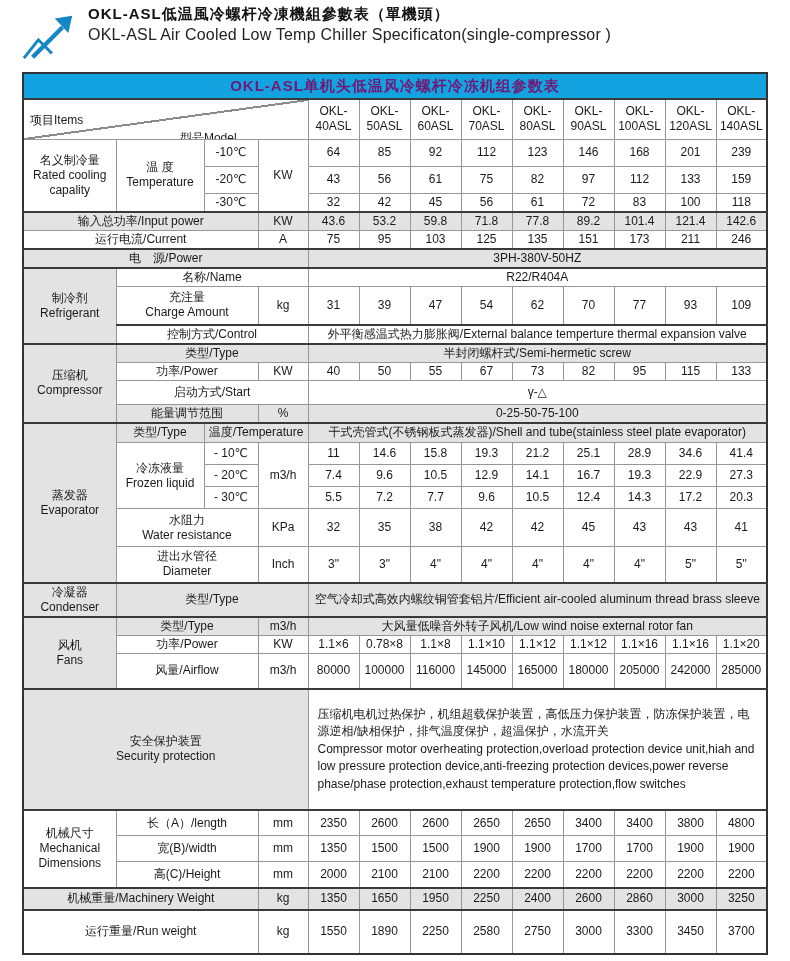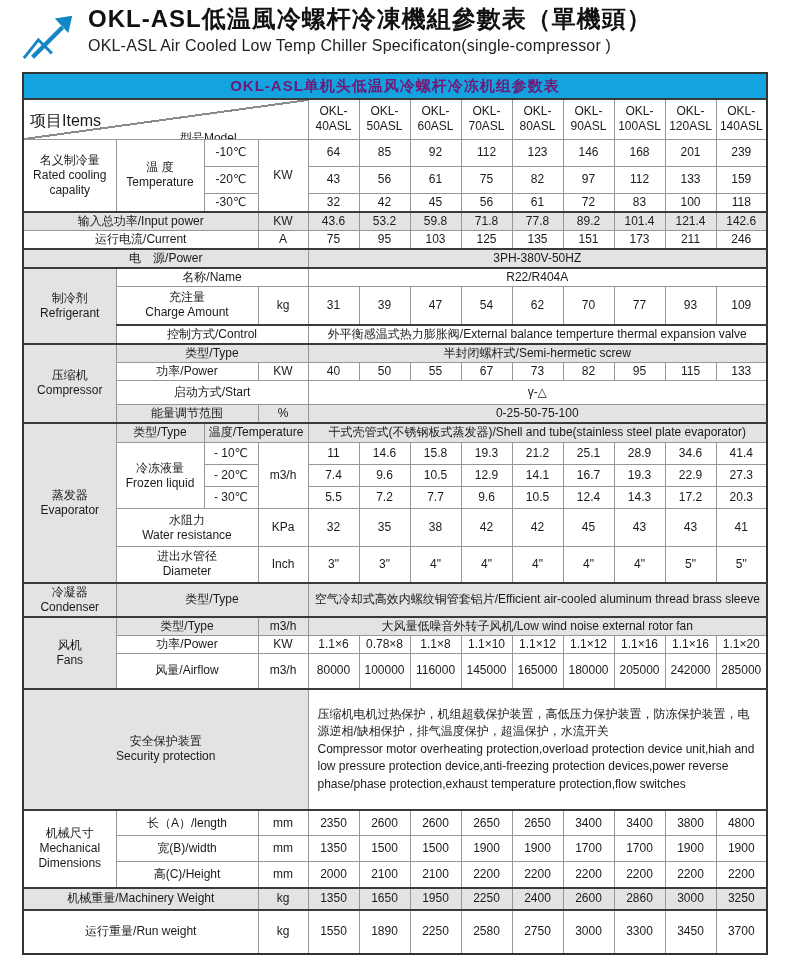--- a/index.html
+++ b/index.html
@@ -1,32 +1,32 @@
 <!DOCTYPE html>
 <html><head>
 <meta charset="utf-8">
 <style>
   html,body{margin:0;padding:0;background:#fff;}
   body{width:790px;height:961px;font-family:"Liberation Sans","DejaVu Sans",sans-serif;color:#1a1a1a;overflow:hidden;}
   .titlebar{display:flex;align-items:flex-start;margin:5px 0 0 20px;}
   .logo{width:58px;height:56px;flex:0 0 auto;margin-top:2px;}
   .titles{margin-left:10px;}
-  .title-zh{font-size:24px;font-weight:bold;letter-spacing:1px;color:#111;line-height:1.2;}
+  .title-zh{font-size:15px;font-weight:bold;letter-spacing:1px;color:#111;line-height:1.2;}
   .title-en{font-size:16px;color:#222;margin-top:3px;letter-spacing:0.2px;}
   table.spec{border-collapse:collapse;table-layout:fixed;width:746px;margin:9px 0 0 22px;border:2px solid #333;}
   td{border:1px solid #979797;text-align:center;vertical-align:middle;font-size:12px;line-height:1.25;padding:1px 2px;white-space:pre-line;overflow:hidden;}
   tr.gray > td{background:#e3e3e3;}
   td.gray{background:#e3e3e3;}
   td.white{background:#fff;}
   tr.sec > td{border-top:2px solid #3a3a3a;}
   td.banner{background:#14a3e1;color:#701a75;font-weight:bold;font-size:15px;letter-spacing:1px;border:1px solid #1578b0;}
   td.left{text-align:left;padding:16px 9px;line-height:1.45;}
   td.corner{position:relative;padding:0;}
   .diag{position:absolute;left:0;top:0;right:0;bottom:0;background:linear-gradient(to bottom right,transparent calc(50% - 1px),#8a8a8a calc(50% - 1px),#8a8a8a calc(50% + 1px),transparent calc(50% + 1px));}
-  .ci{position:absolute;left:6px;top:50%;transform:translateY(-42%);font-size:16px;}
+  .ci{position:absolute;left:6px;top:50%;transform:translateY(-42%);font-size:12px;}
   .cm{position:absolute;left:55%;top:6px;font-size:12px;margin-top:25px;}
   .notes{margin:10px 0 0 30px;font-size:12px;color:#222;line-height:1.32;}
   .note-line{margin:1px 0;}
   .indent{margin-left:58px;}
 </style>
 </head>
 <body>
 
 <div class="titlebar">
   <svg class="logo" viewBox="0 0 60 56">

